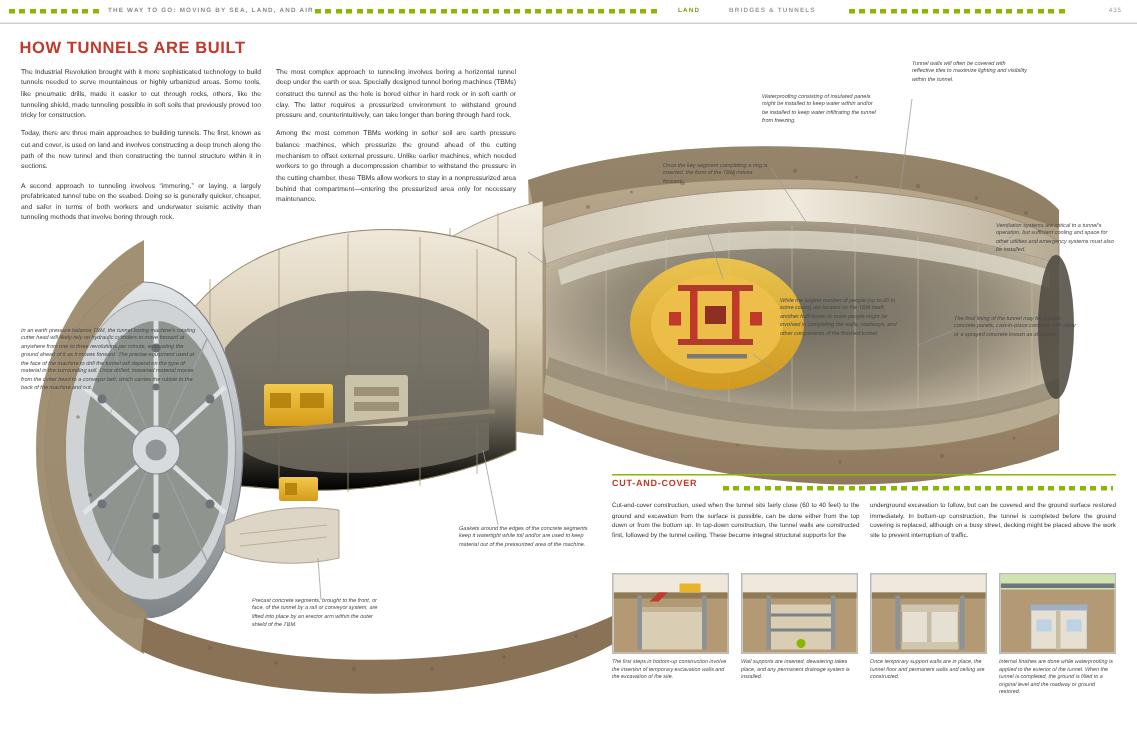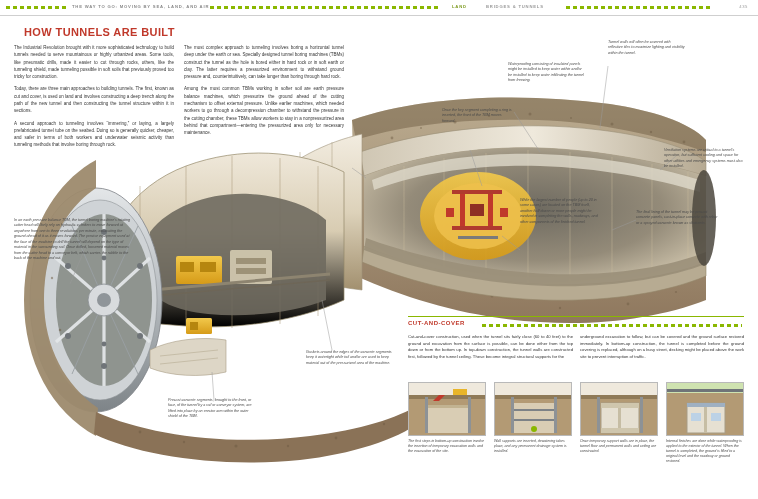--- a/index.html
+++ b/index.html
@@ -42,21 +42,21 @@
   .topbar .dashes3 {
     position:absolute; left:566px; top:6px; width:145px; height:3px;
     background: repeating-linear-gradient(to right,#8ab700 0 4px, transparent 4px 7px);
   }
   .topbar .pageno {
     position:absolute; right:10px; top:4px; font-size:4.2px; color:#9a9a9a; letter-spacing:.6px;
   }
 
   
   .title {
-    position:absolute; left:24px; top:26px;
+    position:absolute; left:13px; top:26px;
     font-size:11px; font-weight:bold; color:#c0392b;
     letter-spacing:.4px; text-transform:uppercase;
   }
 
   
   .col {
     position:absolute; top:44px;
     font-size:4.5px; line-height:1.62; color:#333; text-align:justify;
   }
   .col.c1 { left:14px; width:160px; }

